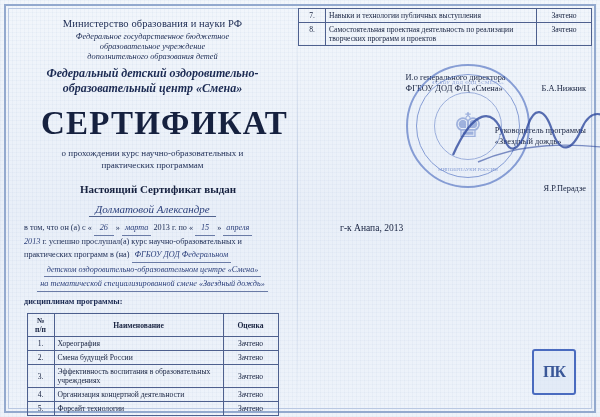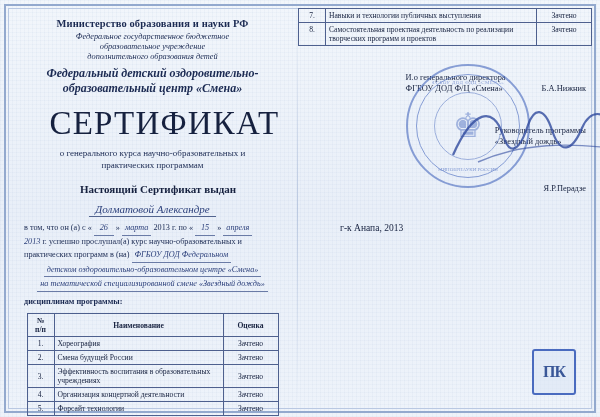--- a/index.html
+++ b/index.html
@@ -28,25 +28,25 @@
   .fold{
     position:absolute;left:297px;top:8px;bottom:8px;width:1px;
     background:linear-gradient(180deg,rgba(150,170,205,.0),rgba(150,170,205,.55),rgba(150,170,205,.0));
   }
   .half{position:absolute;top:8px;bottom:8px;}
   .left{left:8px;width:289px;}
   .right{left:298px;right:8px;}
 
   
   .hdr{ text-align:center; padding:10px 18px 0 18px; }
-  .hdr .ministry{ font-size:10.5px; font-weight:bold; color:#1b2a52; letter-spacing:.1px;}
+  .hdr .ministry{ font-size:10.5px; font-weight:normal; color:#1b2a52; letter-spacing:.1px;}
   .hdr .org1{ font-size:8.3px; font-weight:normal; font-style:italic; color:#1b2a52; line-height:1.18; margin-top:3px;}
   .hdr .org2{ font-size:12px; font-weight:bold; font-style:italic; color:#1b2a52; line-height:1.2; margin-top:5px;}
   .title{
-    text-align:center;font-size:33px;font-weight:normal;letter-spacing:1.2px;
+    text-align:center;font-size:33px;font-weight:bold;letter-spacing:1.2px;
     color:#16213f;margin-top:10px;font-family:"Liberation Serif",serif;padding-left:24px;
   }
   .subtitle{
     text-align:center;font-size:9px;color:#1b2a52;line-height:1.35;margin-top:5px;padding:0 28px;
   }
   .issued{
     text-align:center;font-size:11px;font-weight:bold;color:#16213f;margin-top:12px;padding-left:11px;
   }
   .name-line{
     text-align:center;margin-top:4px;
@@ -144,21 +144,21 @@
       </div>
       <div class="org2">
         <div>Федеральный детский оздоровительно-</div>
         <div>образовательный центр «Смена»</div>
       </div>
     </div>
 
     <div class="title">СЕРТИФИКАТ</div>
 
     <div class="subtitle">
-      <div>о генерального курса научно-образовательных и</div>
+      <div>о прохождении курс научно-образовательных и</div>
       <div>практических программам</div>
     </div>
 
     <div class="issued">Настоящий Сертификат выдан</div>
 
     <div class="name-line">
       <span class="nm">Долматовой Александре</span>
     </div>
 
     <div class="body-txt">

